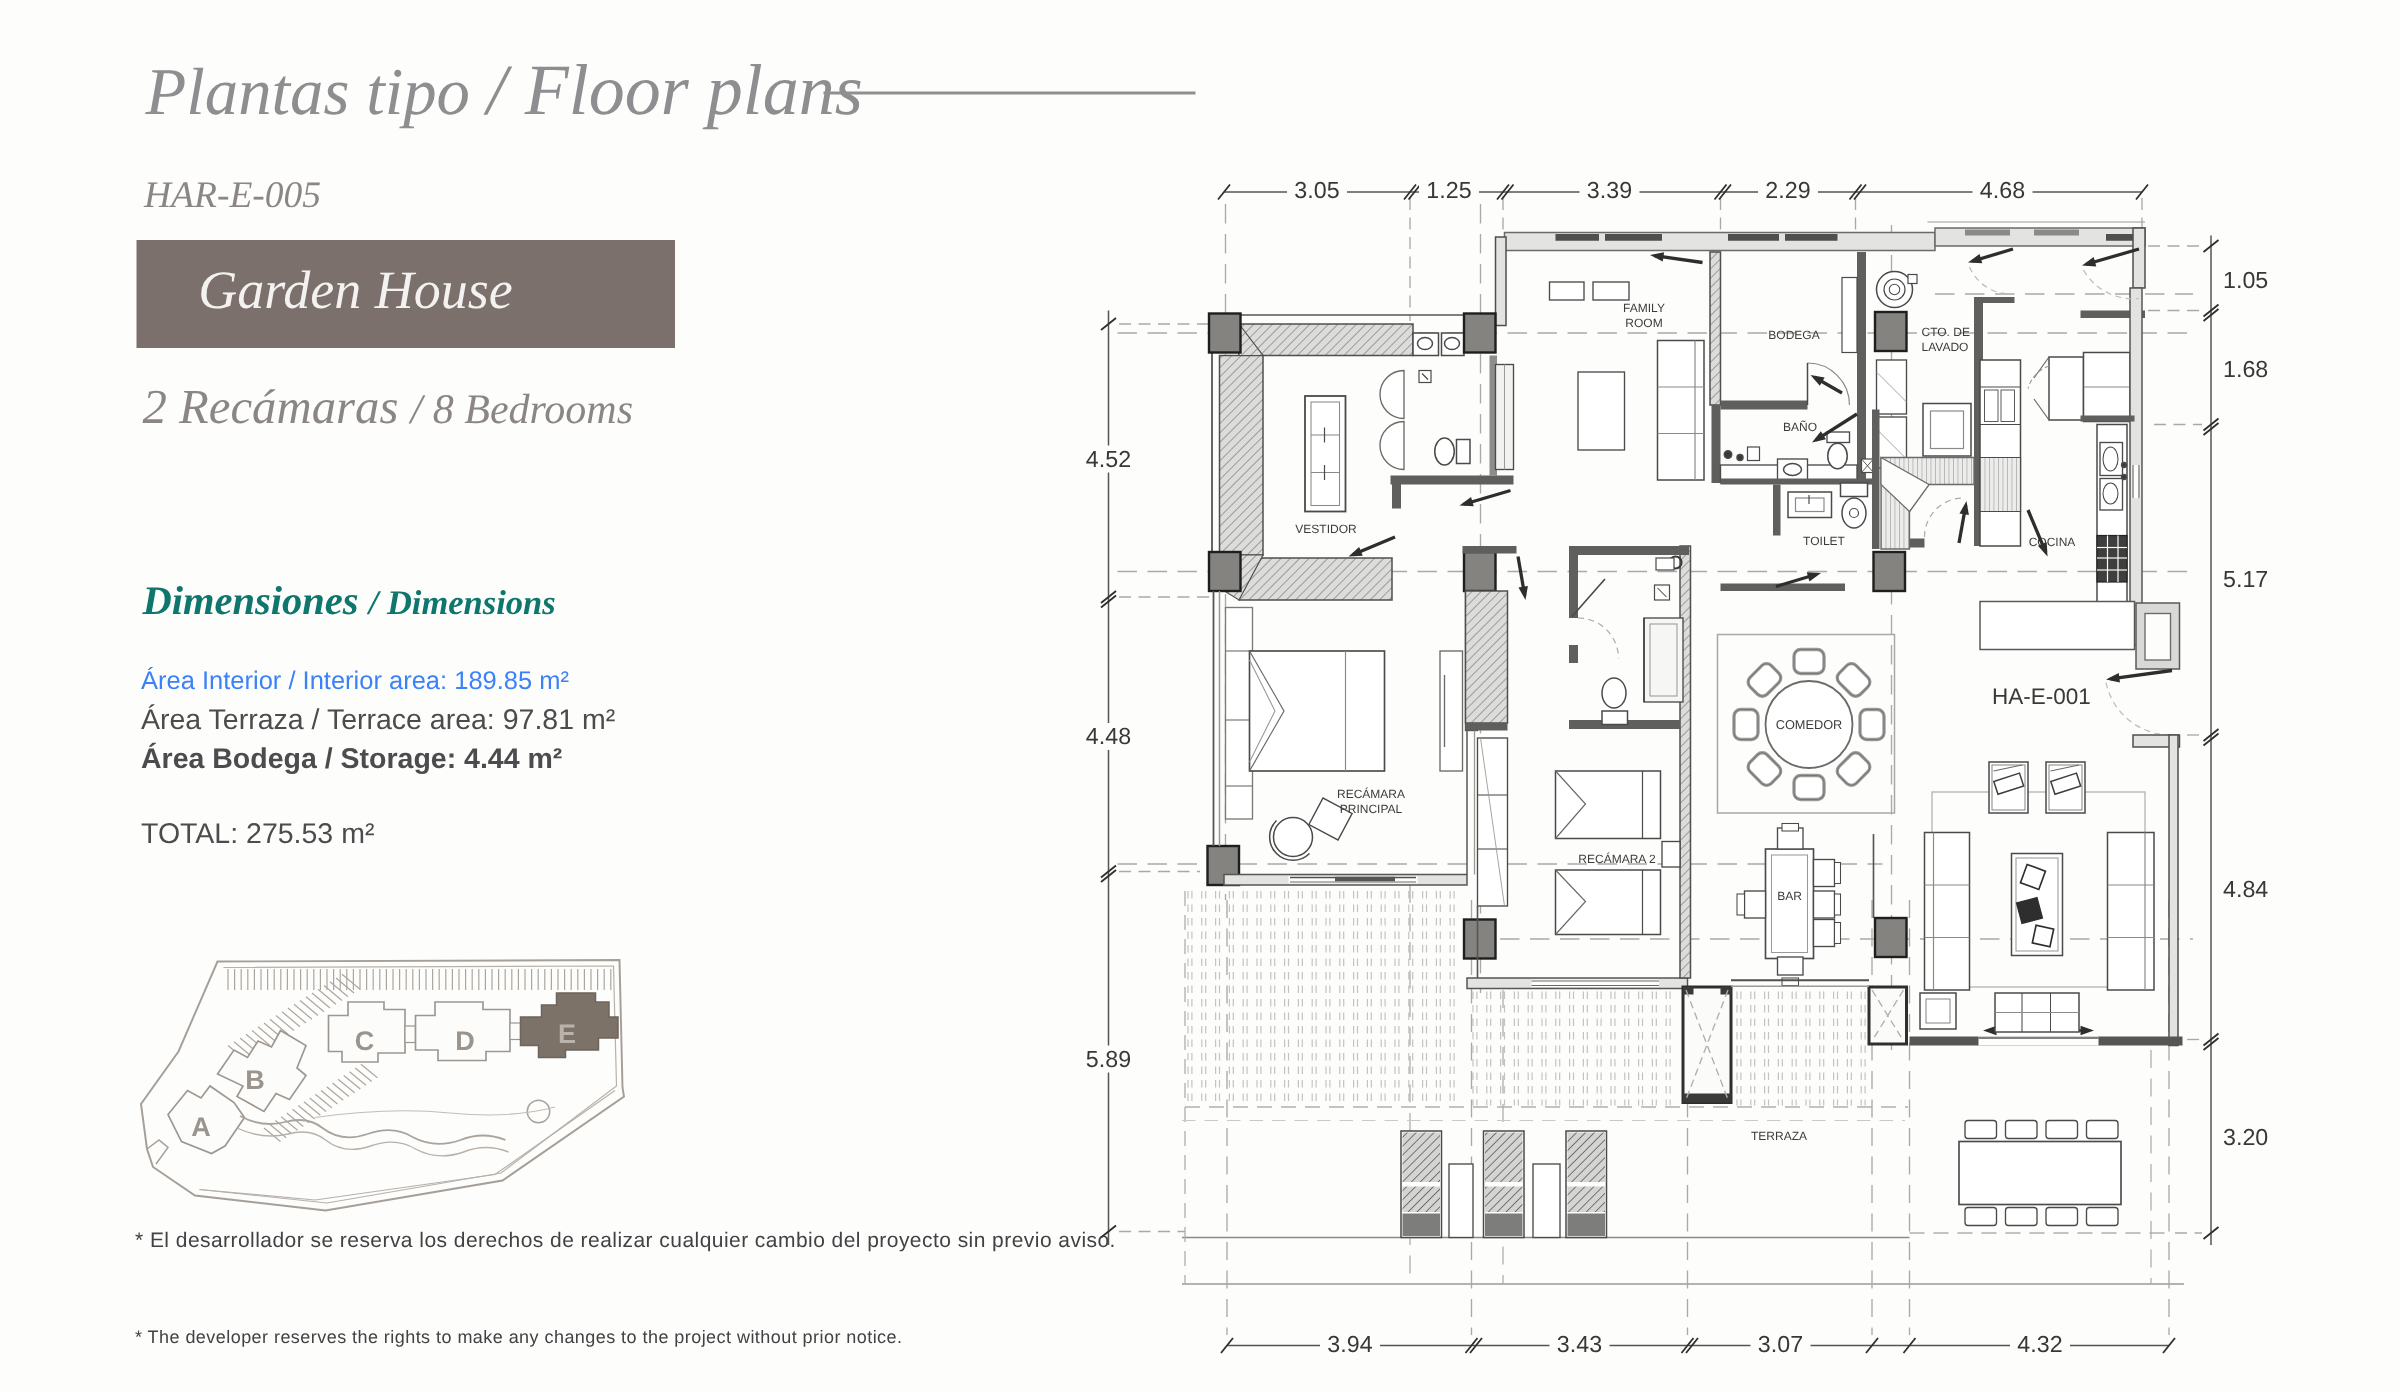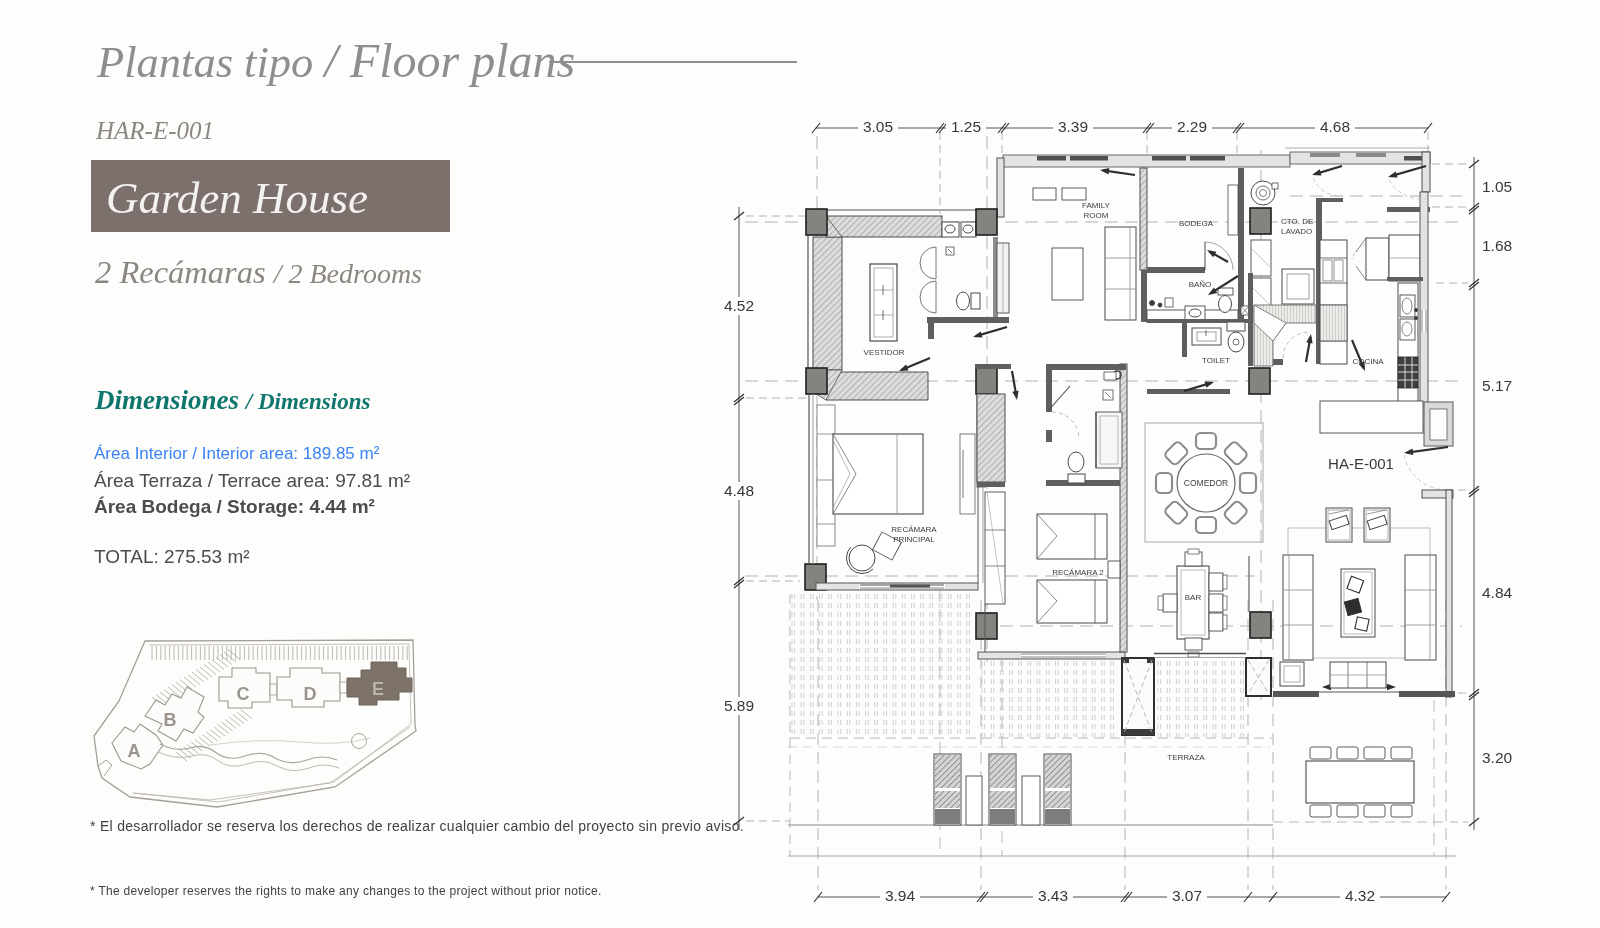--- a/index.html
+++ b/index.html
@@ -5,26 +5,26 @@
 body{width:1600px;height:928px;background:#fdfdfc;position:relative;overflow:hidden;
      font-family:"Liberation Sans",sans-serif;}
 .abs{position:absolute;}
 .ser{font-family:"Liberation Serif",serif;font-style:italic;}
 </style></head><body>
 
 <div class="abs ser" style="left:97px;top:33px;font-size:44.5px;color:#8e8e90;white-space:nowrap;">Plantas tipo <span style="font-size:48px;">/ Floor plans</span></div>
 
 <div class="abs" style="left:549px;top:61px;width:248px;height:2px;background:#8f8f8f;"></div>
 
-<div class="abs ser" style="left:96px;top:117px;font-size:25px;color:#8b8683;">HAR-E-001</div>
+<div class="abs ser" style="left:96px;top:117px;font-size:25px;color:#8b8683;">HAR-E-005</div>
 
 <div class="abs" style="left:91px;top:160px;width:359px;height:72px;background:#7b706b;"></div>
-<div class="abs ser" style="left:91px;top:172px;width:292px;text-align:center;font-size:45px;color:#f4f2f0;">Garden House</div>
-
-<div class="abs ser" style="left:95px;top:254px;font-size:32.5px;color:#8b8683;white-space:nowrap;">2 Recámaras <span style="font-size:28px;">/ 2 Bedrooms</span></div>
+<div class="abs ser" style="left:91px;top:172px;width:292px;text-align:center;font-size:36px;color:#f4f2f0;">Garden House</div>
+
+<div class="abs ser" style="left:95px;top:254px;font-size:32.5px;color:#8b8683;white-space:nowrap;">2 Recámaras <span style="font-size:28px;">/ 8 Bedrooms</span></div>
 
 <div class="abs ser" style="left:95px;top:385px;font-size:27px;color:#0f766e;white-space:nowrap;font-weight:bold;">Dimensiones <span style="font-size:23px;">/ Dimensions</span></div>
 
 <div class="abs" style="left:94px;top:444px;font-size:17px;color:#3b82f6;">Área Interior / Interior area: 189.85 m²</div>
 
 <div class="abs" style="left:94px;top:470px;font-size:19px;color:#4c4c4e;">Área Terraza / Terrace area: 97.81 m²</div>
 
 <div class="abs" style="left:94px;top:496px;font-size:19px;color:#4c4c4e;font-weight:bold;">Área Bodega / Storage: 4.44 m²</div>
 
 <div class="abs" style="left:94px;top:546px;font-size:19px;color:#4c4c4e;text-align:center;">TOTAL: 275.53 m²</div>

